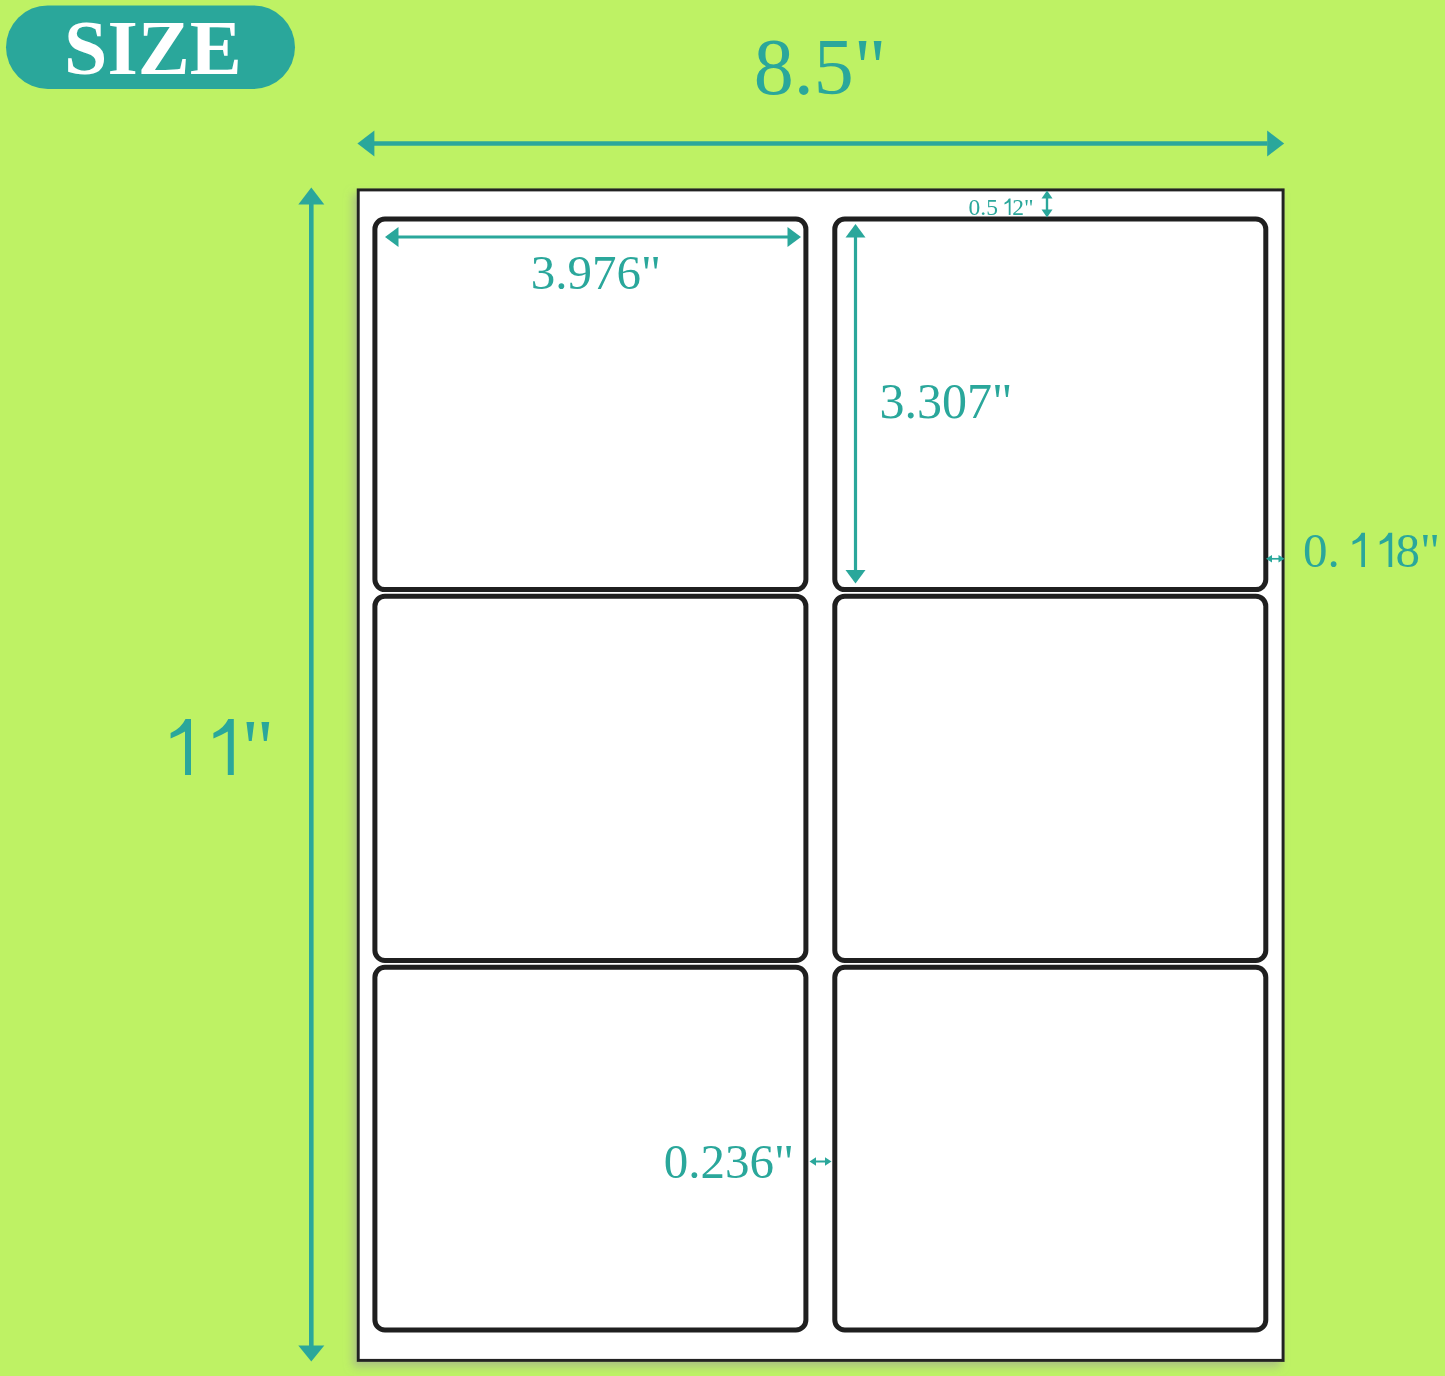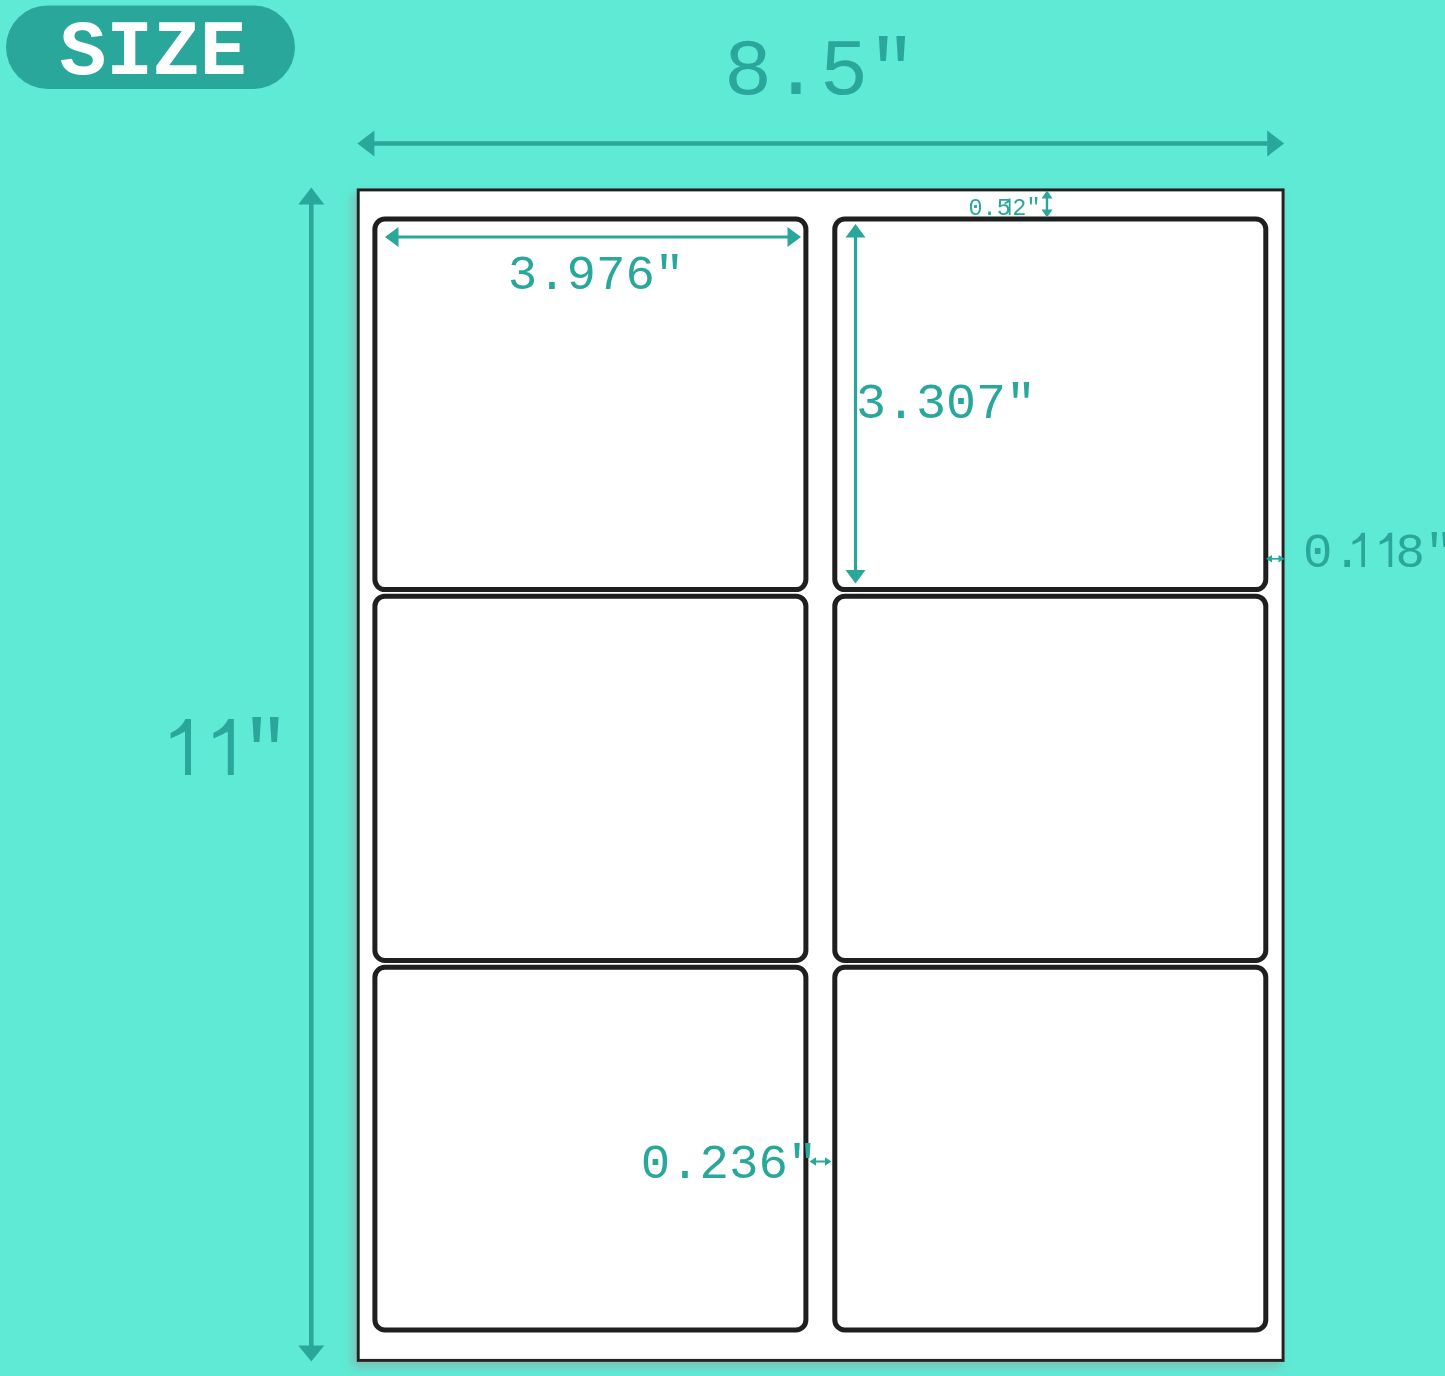--- a/index.html
+++ b/index.html
@@ -1,17 +1,17 @@
 <!DOCTYPE html>
 <html><head>
 <meta charset="utf-8">
 <style>
   html,body{margin:0;padding:0;background:#ffffff;}
-  .stage{position:relative;width:1445px;height:1376px;background:#5eead4;overflow:hidden;
-         font-family:Liberation Mono, monospace;}
+  .stage{position:relative;width:1445px;height:1376px;background:#bef264;overflow:hidden;
+         font-family:Liberation Serif, serif;}
   svg{display:block;}
 </style>
 </head>
 <body>
 <div class="stage">
 <svg width="1445" height="1376" viewBox="0 0 1445 1376">
   <defs>
     <filter id="sheetShadow" x="-5%" y="-5%" width="112%" height="112%">
       <feDropShadow dx="-4" dy="5" stdDeviation="4" flood-color="#9a9a9a" flood-opacity="0.55"></feDropShadow>
     </filter>

